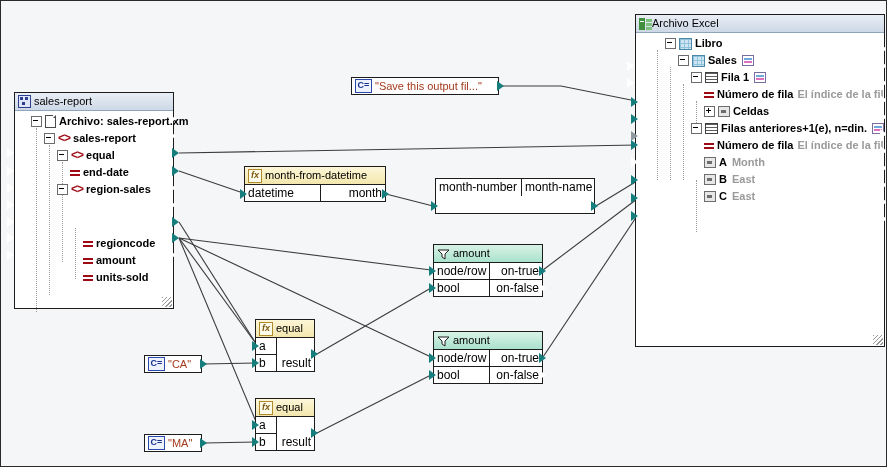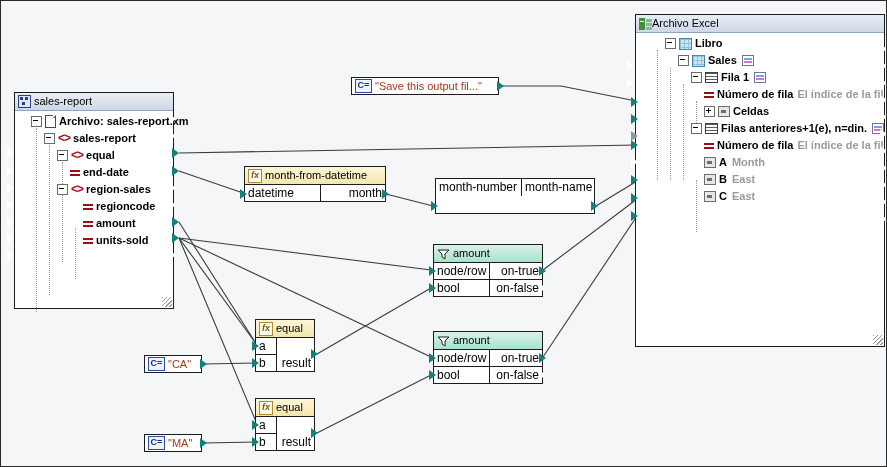--- a/index.html
+++ b/index.html
@@ -170,21 +170,21 @@
       </div>
       <div class="trow" style="padding-left:55px;">
         <span class="ic-attr"></span>
         <span class="lbl">end-date</span>
       </div>
       <div class="trow" style="padding-left:42px;">
         <span class="exp"></span>
         <span class="ic-node">&lt;&gt;</span>
         <span class="lbl">region-sales</span>
       </div>
-      <div class="trow" style="padding-left:68px;">
+      <div class="trow" style="padding-left:68px;margin-top:37px;">
         <span class="ic-attr"></span>
         <span class="lbl">regioncode</span>
       </div>
       <div class="trow" style="padding-left:68px;">
         <span class="ic-attr"></span>
         <span class="lbl">amount</span>
       </div>
       <div class="trow" style="padding-left:68px;">
         <span class="ic-attr"></span>
         <span class="lbl">units-sold</span>

